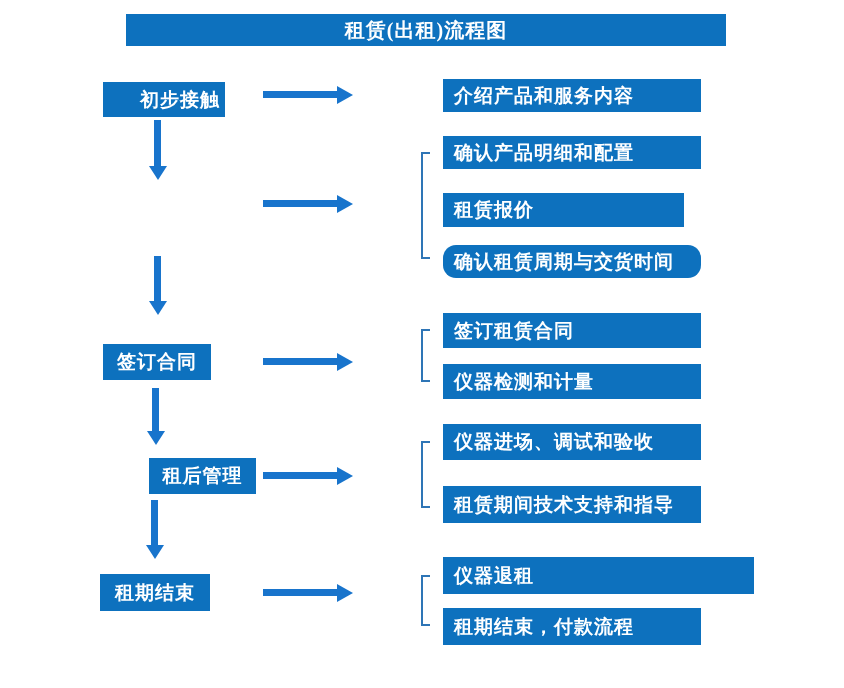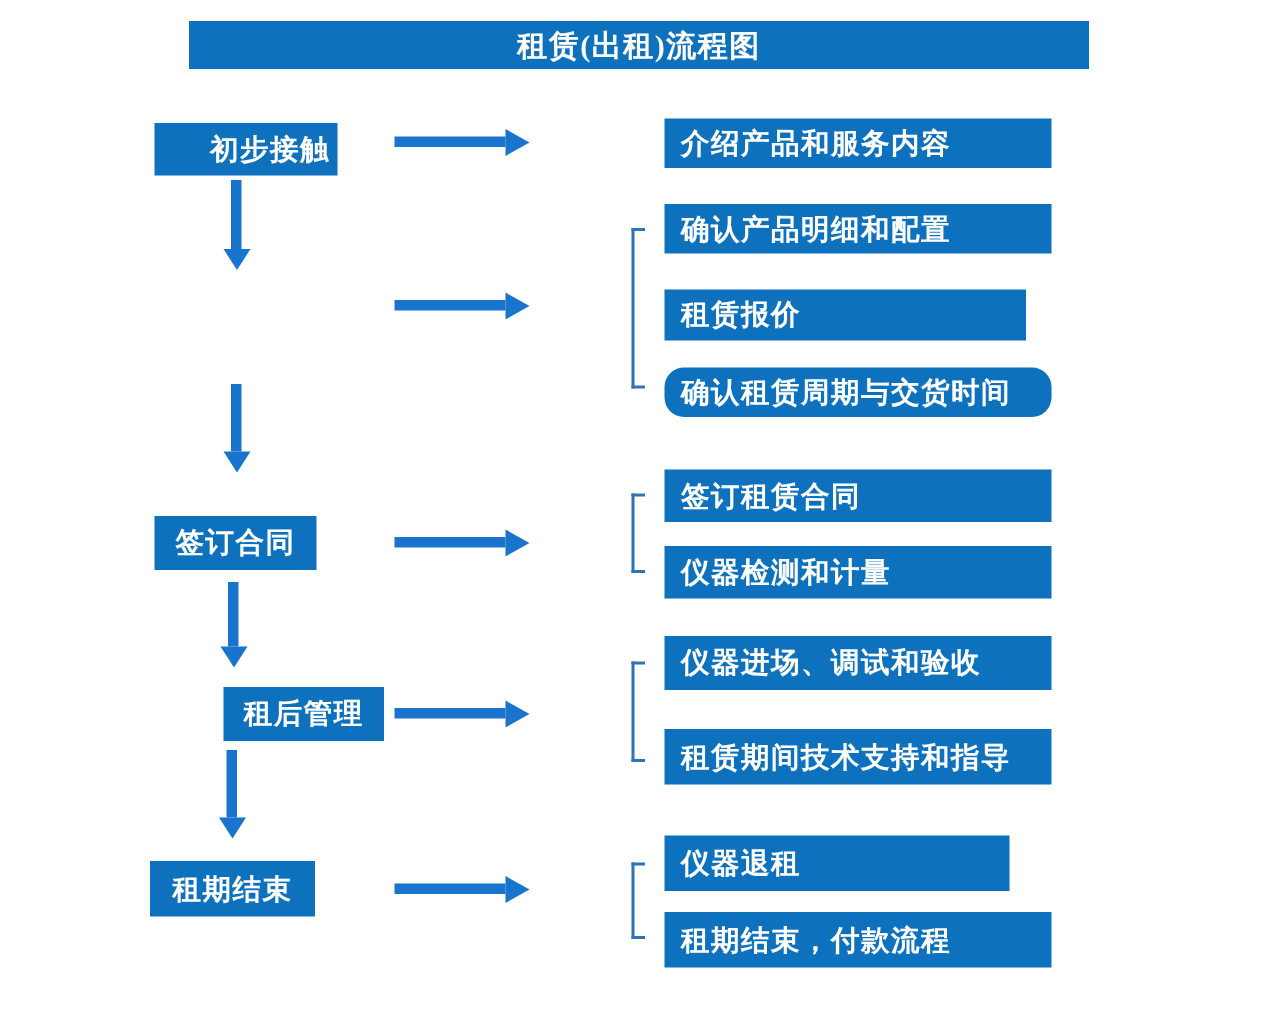--- a/index.html
+++ b/index.html
@@ -103,21 +103,21 @@
   .h4 { left:263px; top:589px; }
 
   .d0 { left:443px; top:79px;  width:258px; height:33px; }
   .d1 { left:443px; top:136px; width:258px; height:33px; }
   .d2 { left:443px; top:193px; width:241px; height:34px; }
   .d3 { left:443px; top:245px; width:258px; height:33px;border-radius:13px; }
   .d4 { left:443px; top:313px; width:258px; height:35px; }
   .d5 { left:443px; top:364px; width:258px; height:35px; }
   .d6 { left:443px; top:424px; width:258px; height:36px; }
   .d7 { left:443px; top:486px; width:258px; height:37px; }
-  .d8 { left:443px; top:557px; width:230px; height:37px; }
+  .d8 { left:443px; top:557px; width:311px; height:37px; }
   .d9 { left:443px; top:608px; width:258px; height:37px; }
 
   .b1 { top:152px; height:107px; }
   .b2 { top:329px; height:53px; }
   .b3 { top:441px; height:67px; }
   .b4 { top:575px; height:51px; }
 </style>
 </head>
 <body>
 

